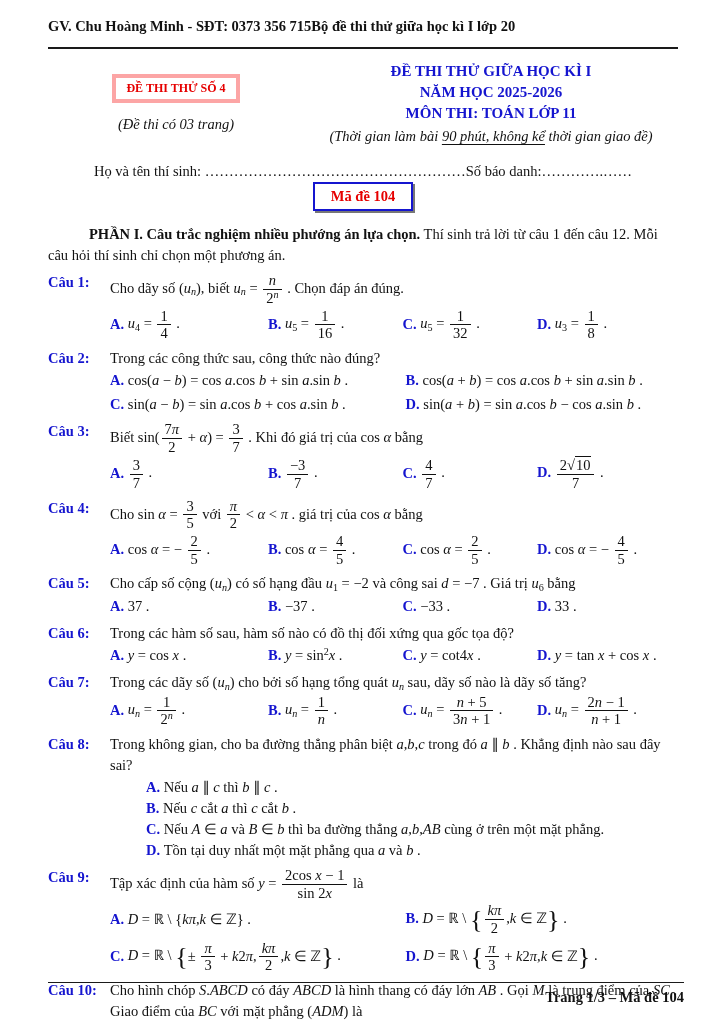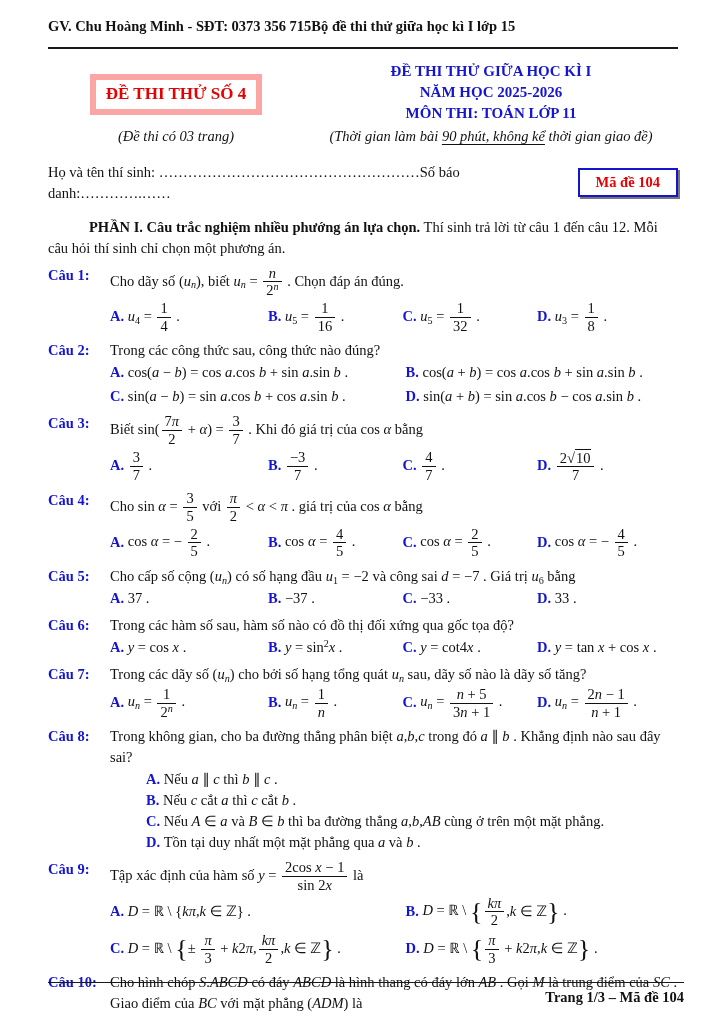--- a/index.html
+++ b/index.html
@@ -12,29 +12,29 @@
   }
   .page { padding:16px 46px 0 48px; }
 
   
   .doc-header{ display:flex; justify-content:flex-start; font-weight:bold;
     padding-bottom:10px; border-bottom:2.5px solid #1a1a1a; }
 
   
   .title-row{ display:flex; margin-top:12px; }
   .title-left{ width:256px; text-align:center; }
-  .exam-box{ display:inline-block; border:6px solid #fca5a5; padding:2px 10px;
-    color:#e60000; font-weight:bold; font-size:17px; margin-top:13px; }
+  .exam-box{ display:inline-block; border:4px solid #fca5a5; padding:2px 10px;
+    color:#e60000; font-weight:bold; font-size:12px; margin-top:13px; }
   .pages-note{ font-style:italic; margin-top:11px; }
   .title-right{ flex:1; text-align:center; color:#1515cf; font-weight:bold;
     font-size:15px; line-height:1.4; }
   .time-note{ color:#111; font-weight:normal; font-style:italic; margin-top:2px; font-size:14.5px; }
 
   
-  .student-row{ display:flex; justify-content:space-between; align-items:center; margin-top:15px; }
+  .student-row{ display:flex; justify-content:space-between; align-items:center; margin-top:15px;flex-direction:column; }
   .code-box{ border:2px solid #1515cf; padding:2px 16px; color:#e60000;
     font-weight:bold; box-shadow:2px 2px 0 #777; white-space:nowrap; }
 
   
   .part-heading{ margin-top:13px; }
   .ph-bold{ font-weight:bold;margin-left:41px; }
 
   
   .question-item{ margin-top:6px; }
   .q-head{ display:flex; }
@@ -66,21 +66,21 @@
   .footer-rule{ border-top:1.5px solid #1a1a1a; }
   .footer-text{ text-align:right; font-weight:bold; margin-top:4px; }
 </style>
 </head>
 <body>
 
 <div class="page">
 
   <div class="doc-header">
     <span>GV. Chu Hoàng Minh - SĐT: 0373 356 715</span>
-    <span>Bộ đề thi thử giữa học kì I lớp 15</span>
+    <span>Bộ đề thi thử giữa học kì I lớp 20</span>
   </div>
 
   <div class="title-row">
     <div class="title-left">
       <div class="exam-box">ĐỀ THI THỬ SỐ 4</div>
       <div class="pages-note">(Đề thi có 03 trang)</div>
     </div>
     <div class="title-right">
       <div>ĐỀ THI THỬ GIỮA HỌC KÌ I</div>
       <div>NĂM HỌC 2025-2026</div>

